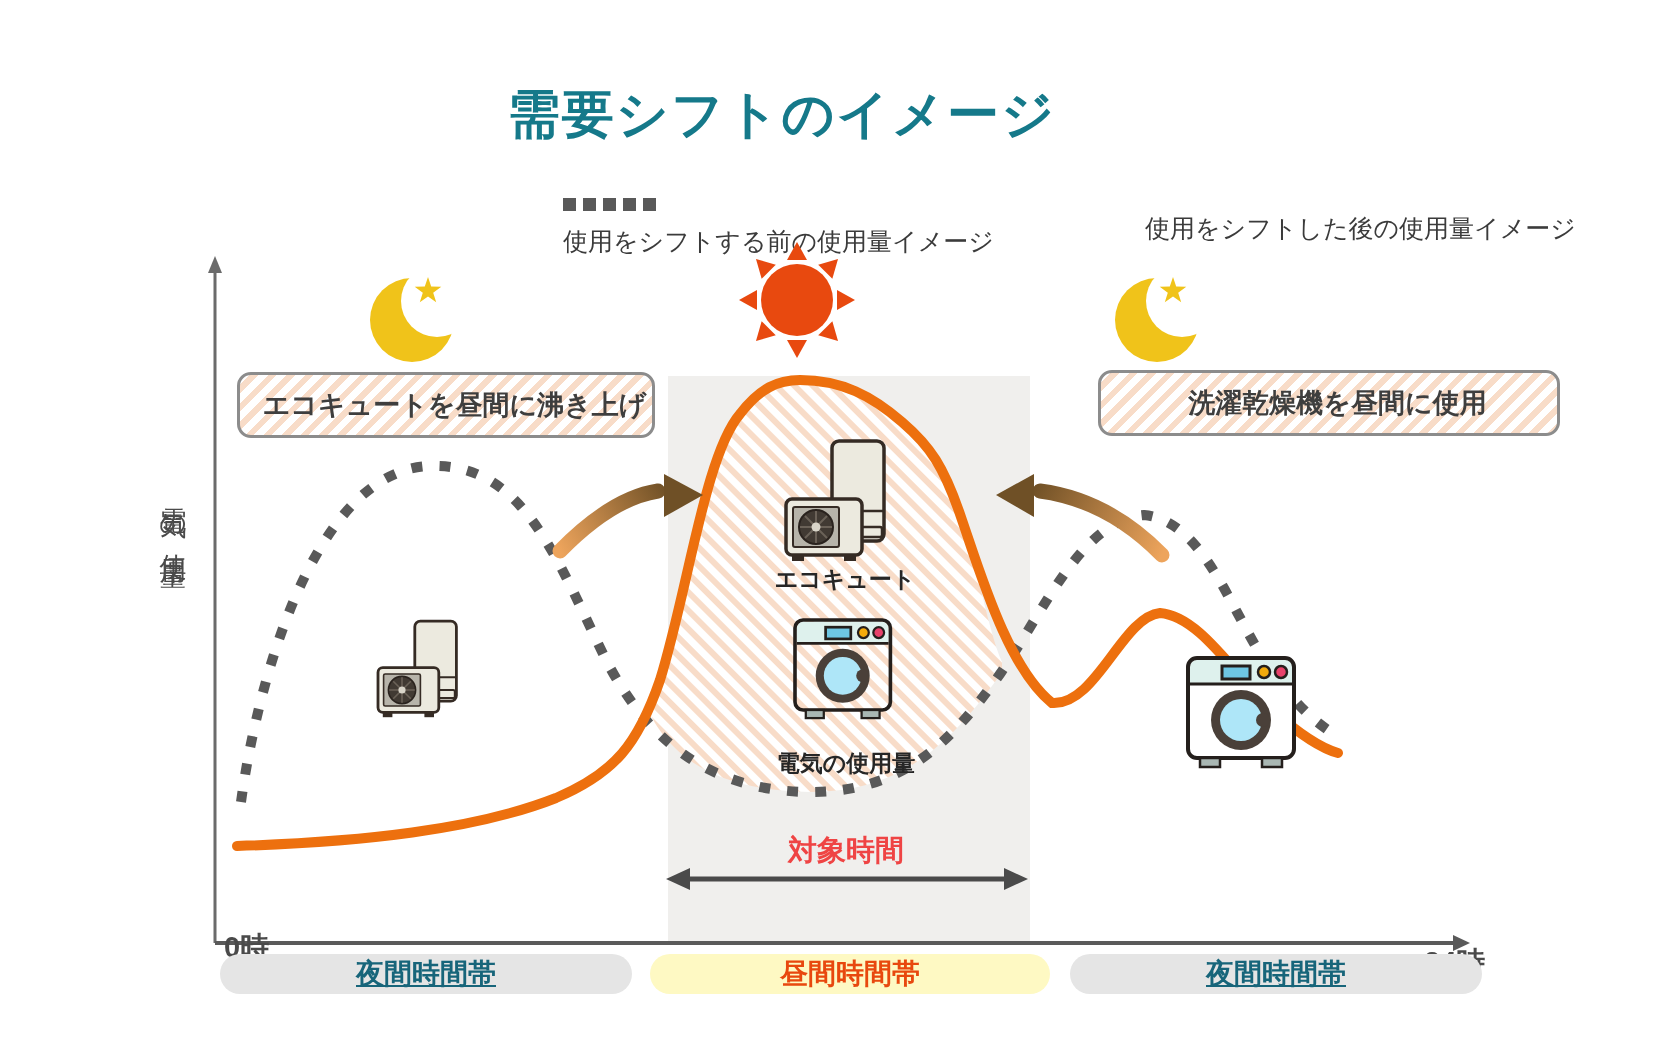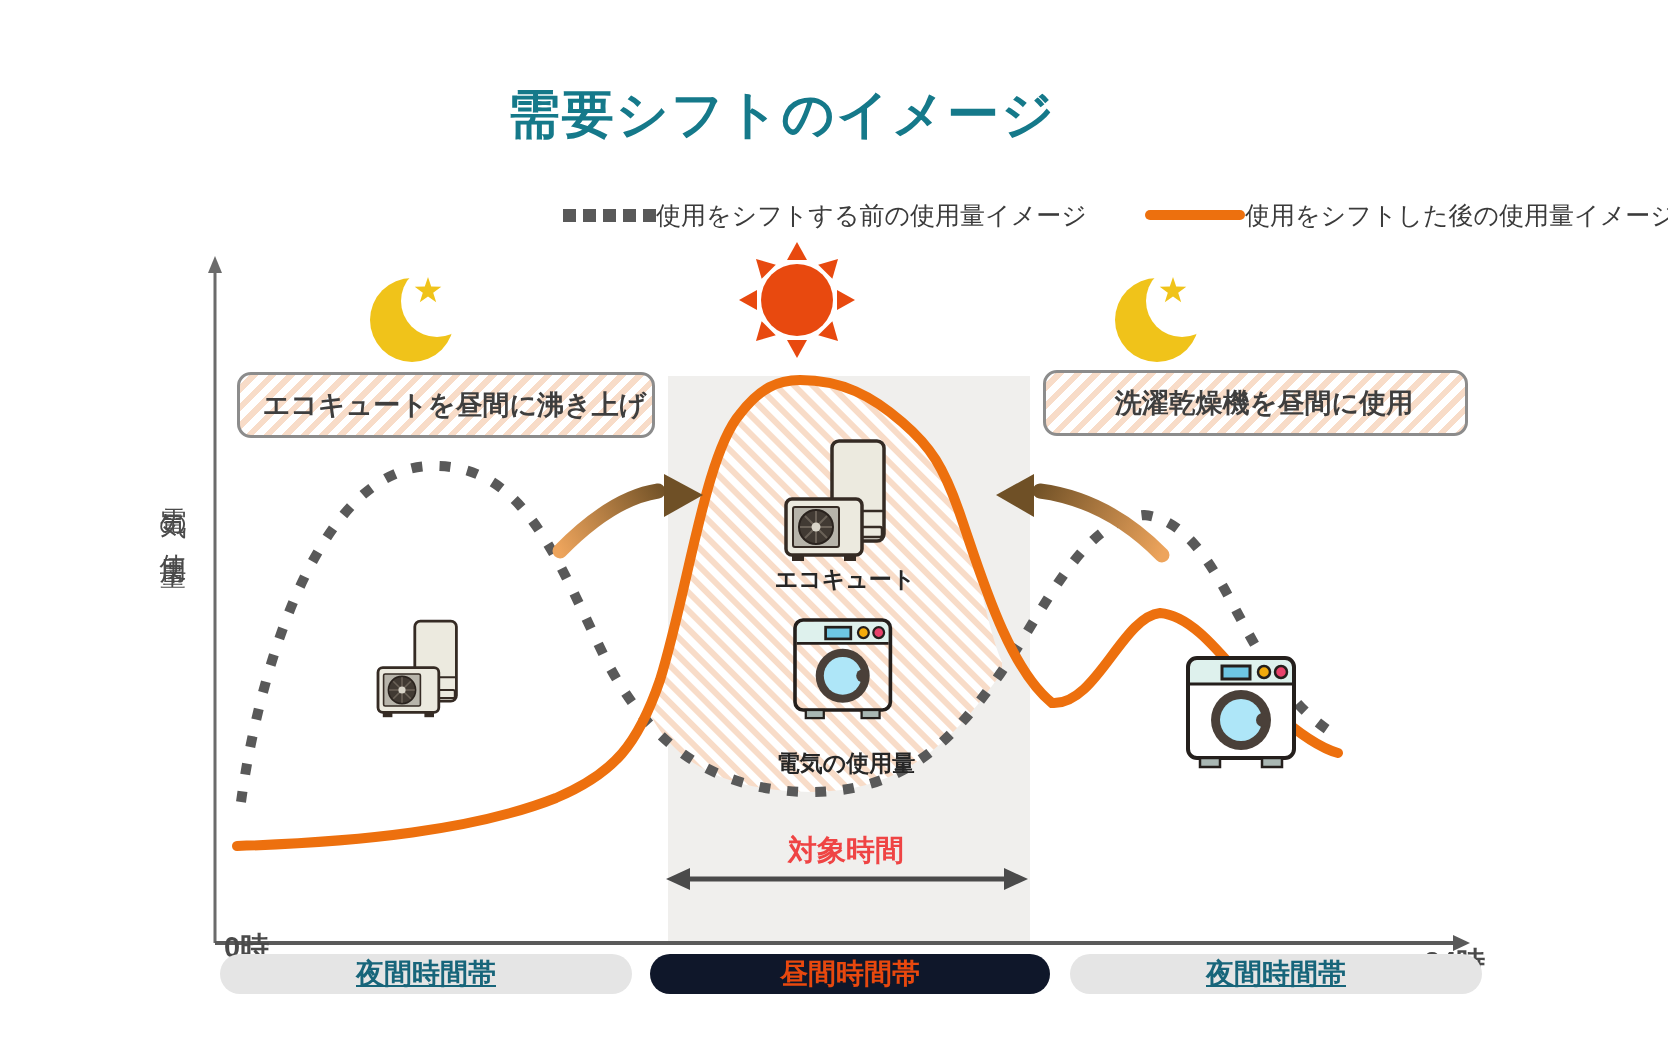--- a/index.html
+++ b/index.html
@@ -5,21 +5,21 @@
   html,body{margin:0;padding:0;background:#ffffff;}
   #canvas{
     position:relative;width:1668px;height:1039px;background:#ffffff;overflow:hidden;
     font-family:"Liberation Sans","DejaVu Sans",sans-serif;color:#3c3c3c;border-radius:17px;
   }
   .abs{position:absolute;}
   .page-title{
     left:782px;top:80px;transform:translateX(-50%);
     font-size:52px;font-weight:800;color:#15798a;letter-spacing:2px;white-space:nowrap;
   }
-  .legend-group{display:flex;align-items:center;top:198px;height:34px;}
+  .legend-group{display:flex;gap:14px;top:198px;height:34px;flex-direction:column;}
   .legend-label{font-size:25px;color:#3b3b3b;white-space:nowrap;}
   .dash-swatch{display:flex;gap:7px;}
   .dash-swatch span{width:13px;height:13px;background:#595959;display:block;}
   .line-swatch{width:100px;height:10px;background:#ed700e;border-radius:6px;}
   .callout{
     height:66px;border:3px solid #8c8c8c;border-radius:14px;box-sizing:border-box;
     display:flex;align-items:center;justify-content:center;
     font-size:27px;font-weight:600;color:#3e3e3e;white-space:nowrap;
     background:repeating-linear-gradient(135deg,#ffffff 0 7px,#f8dcc8 7px 13px);
     padding-left:17px;
@@ -29,21 +29,21 @@
   .axis-end-label{font-size:29px;font-weight:700;color:#4a4a4a;white-space:nowrap;}
   .y-axis-label{
     left:155px;top:487px;writing-mode:vertical-rl;font-size:27px;font-weight:500;
     color:#4a4a4a;letter-spacing:5px;white-space:nowrap;
   }
   .pill{
     top:954px;height:40px;border-radius:21px;display:flex;align-items:center;justify-content:center;
     font-size:28px;font-weight:700;white-space:nowrap;
   }
   .pill-night{background:#e5e5e5;color:#17657a;text-decoration:underline;}
-  .pill-day{background:#0f172a;color:#e8480e;}
+  .pill-day{background:#fef9c3;color:#e8480e;}
   svg{display:block;}
 </style>
 </head>
 <body>
 
 <div id="canvas">
 
   <div class="abs page-title">需要シフトのイメージ</div>
 
   <div class="abs legend-group" style="left:563px;">
@@ -213,21 +213,21 @@
       <circle cx="93" cy="14" r="6" fill="#e8426b" stroke="#241f1c" stroke-width="2.5"></circle>
       <circle cx="53" cy="62" r="30" fill="#4a4039"></circle>
       <circle cx="53" cy="62" r="21" fill="#aee6f8"></circle>
       <circle cx="75" cy="62" r="7" fill="#4a4039"></circle>
       <rect x="12" y="100" width="20" height="9" fill="#a9b7b3" stroke="#241f1c" stroke-width="2.5"></rect>
       <rect x="74" y="100" width="20" height="9" fill="#a9b7b3" stroke="#241f1c" stroke-width="2.5"></rect>
     </g>
   </svg>
 
   <div class="abs callout" style="left:237px;top:372px;width:418px;">エコキュートを昼間に沸き上げ</div>
-  <div class="abs callout" style="left:1043px;top:370px;width:425px;">洗濯乾燥機を昼間に使用</div>
+  <div class="abs callout" style="left:1098px;top:370px;width:462px;">洗濯乾燥機を昼間に使用</div>
 
   <div class="abs device-label" style="left:845px;top:564px;">エコキュート</div>
   <div class="abs device-label" style="left:846px;top:748px;">電気の使用量</div>
 
   <div class="abs target-label">対象時間</div>
 
   <div class="abs y-axis-label">電気の使用量</div>
   <div class="abs axis-end-label" style="left:224px;top:928px;">0時</div>
   <div class="abs axis-end-label" style="left:1424px;top:899px;margin-top:44px;">24時</div>
 

